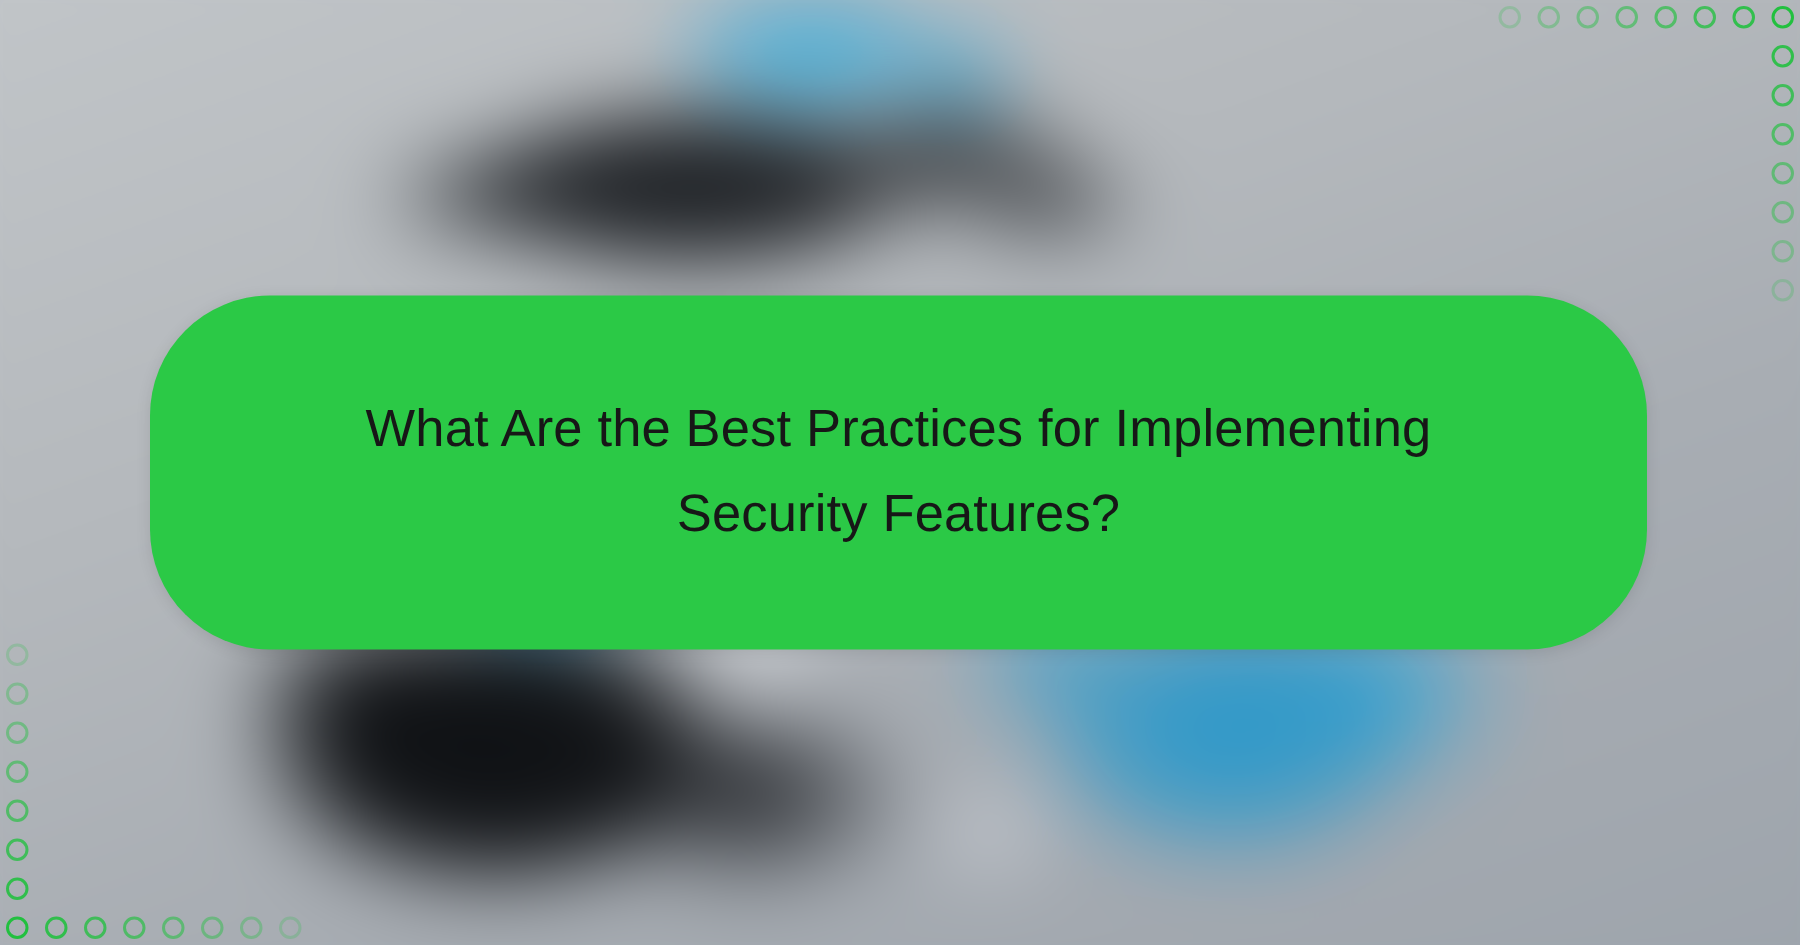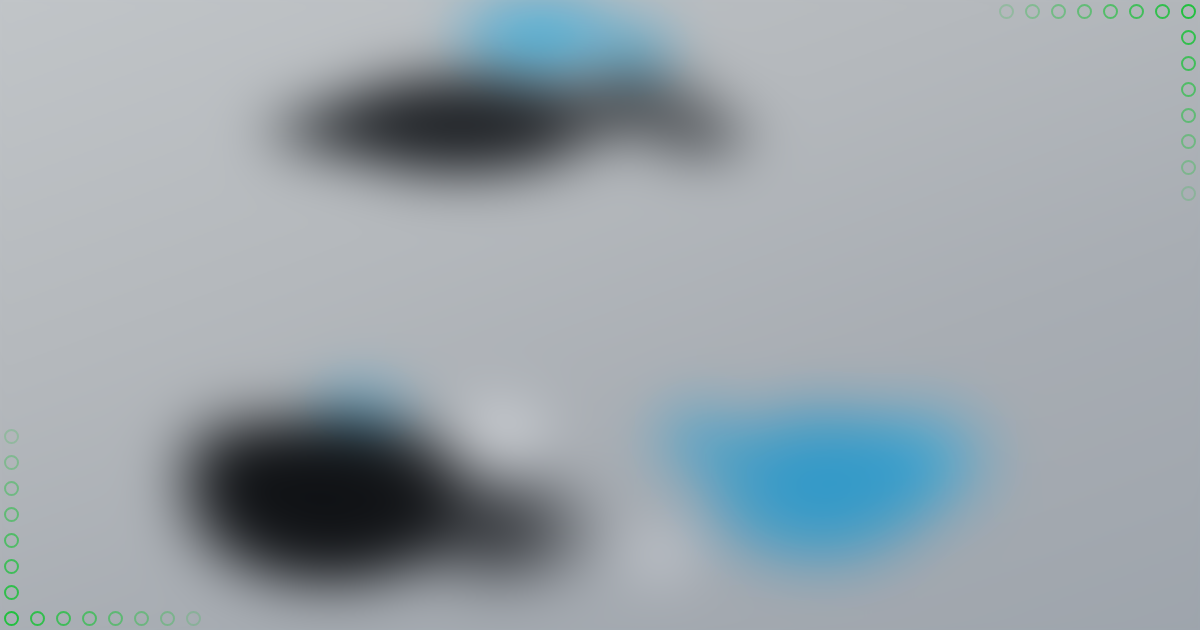--- a/index.html
+++ b/index.html
@@ -124,14 +124,17 @@
       <div class="dot" style="left: 4px; top: 193px; opacity: 1; border-color: rgb(34, 192, 63);"></div>
       <div class="dot" style="left: 4px; top: 167px; opacity: 0.888571; border-color: rgb(34, 192, 63);"></div>
       <div class="dot" style="left: 4px; top: 141px; opacity: 0.777143; border-color: rgb(34, 192, 63);"></div>
       <div class="dot" style="left: 4px; top: 115px; opacity: 0.665714; border-color: rgb(34, 192, 63);"></div>
       <div class="dot" style="left: 4px; top: 89px; opacity: 0.554286; border-color: rgb(34, 192, 63);"></div>
       <div class="dot" style="left: 4px; top: 63px; opacity: 0.442857; border-color: rgb(34, 192, 63);"></div>
       <div class="dot" style="left: 4px; top: 37px; opacity: 0.331429; border-color: rgb(34, 192, 63);"></div>
       <div class="dot" style="left: 4px; top: 11px; opacity: 0.22; border-color: rgb(34, 192, 63);"></div>
     </div>
 
+  <div class="title-card">
+    <h1 class="title-text">What Are the Best Practices for Implementing Security Features?</h1>
+  </div>
 
 </div>
 
 </body></html>

